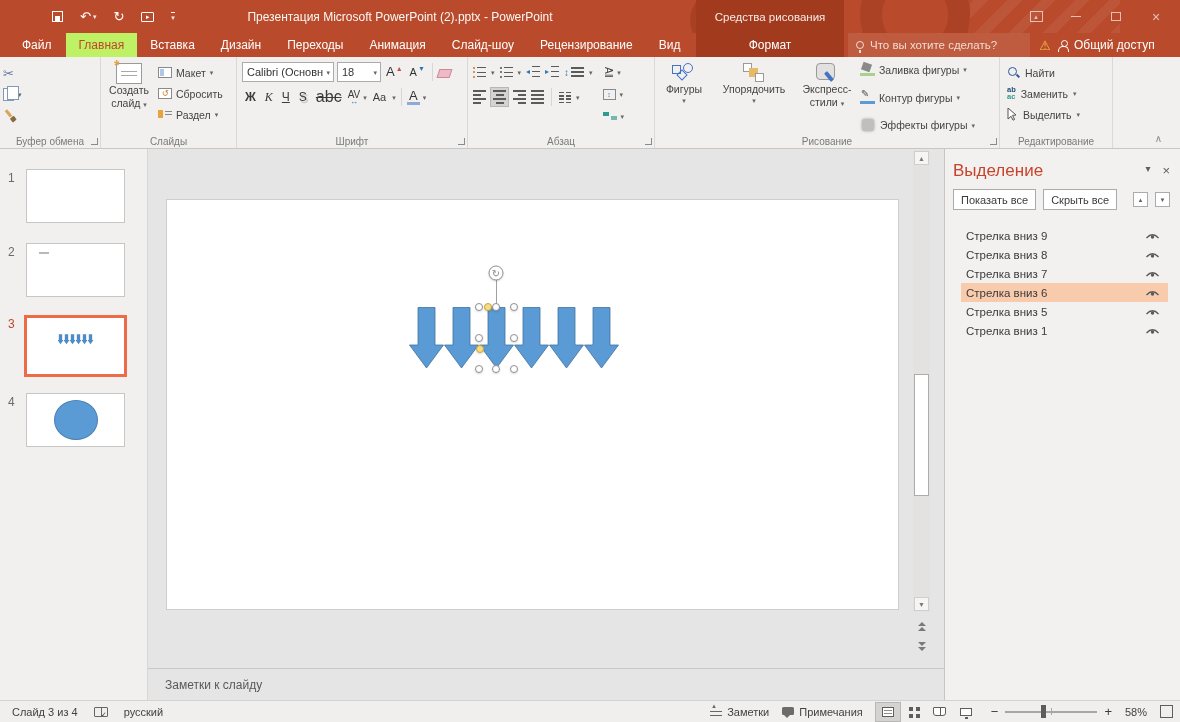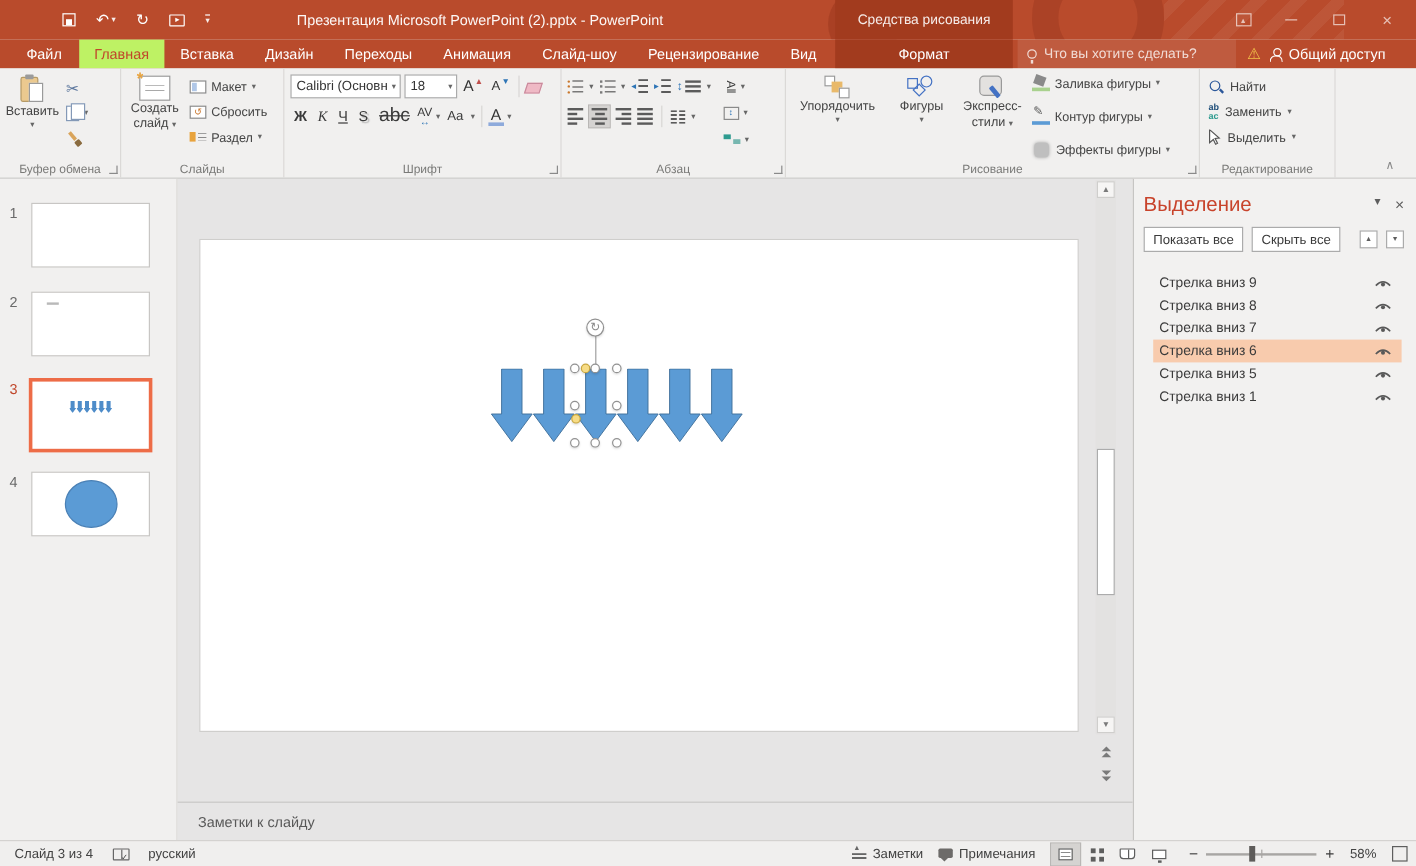--- a/index.html
+++ b/index.html
@@ -297,29 +297,20 @@
     </span>
   <span id="share">
     <span class="i-person"></span>
     <span>Общий доступ</span>
   </span>
 </div>
 
 <div id="ribbon">
 
   <div class="rgroup g-clip">
-    <div class="bb" style="width:52px">
-      <span class="i-paste">
-          <span class="bd"></span>
-          <span class="cl"></span>
-          <span class="pg"></span>
-        </span>
-      <span class="l">Вставить</span>
-      <span class="dd">▾</span>
-    </div>
     <div style="display:flex;flex-direction:column;padding-top:4px">
       <span class="sb">
           <span class="i-scis">✂</span>
         </span>
       <span class="sb">
           <span class="i-copy"></span>
           <span class="dd">▾</span>
         </span>
       <span class="sb">
           <span class="i-brush"></span>
@@ -473,36 +464,36 @@
             <span class="i-smart"></span>
             <span class="dd">▾</span>
           </span>
       </div>
     </div>
     <span class="glabel">Абзац</span>
     <span class="launcher"></span>
   </div>
 
   <div class="rgroup g-draw">
+    <div class="bb" style="width:56px">
+      <span class="i-shapes">
+          <span class="s1"></span>
+          <span class="s2"></span>
+          <span class="s3"></span>
+        </span>
+      <span class="l">Фигуры</span>
+      <span class="dd">▾</span>
+    </div>
     <div class="bb" style="width:84px">
       <span class="i-arrange">
           <span class="a1"></span>
           <span class="a2"></span>
           <span class="a3"></span>
         </span>
       <span class="l">Упорядочить</span>
-      <span class="dd">▾</span>
-    </div>
-    <div class="bb" style="width:56px">
-      <span class="i-shapes">
-          <span class="s1"></span>
-          <span class="s2"></span>
-          <span class="s3"></span>
-        </span>
-      <span class="l">Фигуры</span>
       <span class="dd">▾</span>
     </div>
     <div class="bb" style="width:62px">
       <span class="i-quick">
           <span class="q1"></span>
           <span class="q2"></span>
         </span>
       <span class="l">Экспресс-</span>
       <span class="l"><span>стили</span> <span class="dd">▾</span></span>
     </div>

